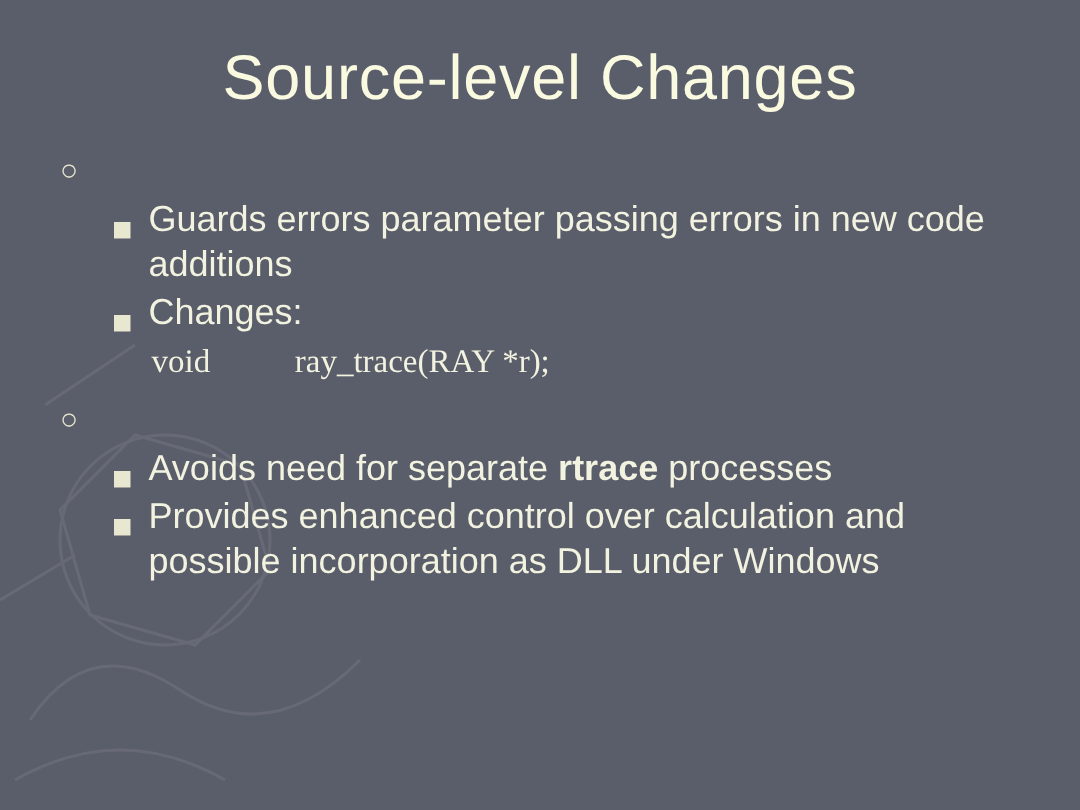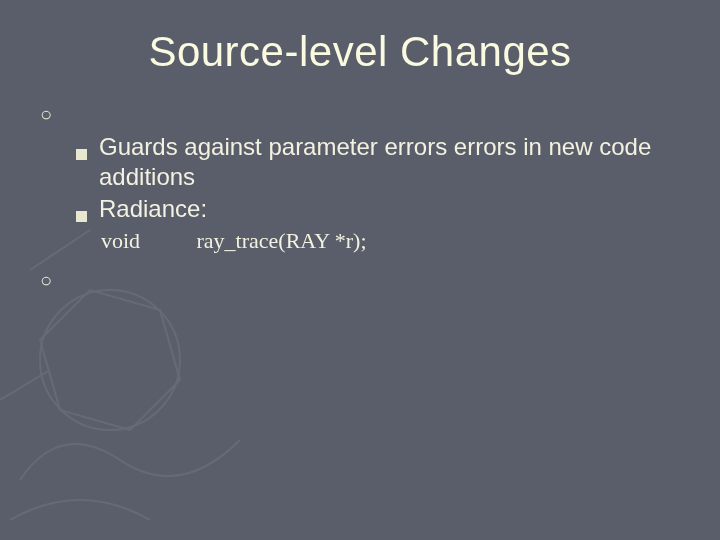--- a/index.html
+++ b/index.html
@@ -115,35 +115,43 @@
 
   <ul class="top-list">
 
     <li class="top-item">
       <div class="top-item-row">
         <span class="circle-bullet">○</span>
       </div>
       <ul class="sub-list">
         <li class="sub-item">
           <span class="square-bullet"></span>
-          <span class="sub-text">Guards against parameter errors errors in new code additions</span>
+          <span class="sub-text">Guards errors parameter passing errors in new code additions</span>
         </li>
         <li class="sub-item">
           <span class="square-bullet"></span>
-          <span class="sub-text">Radiance:</span>
+          <span class="sub-text">Changes:</span>
         </li>
       </ul>
       <div class="code-line">
         <span class="code-keyword">void</span>
         <span>ray_trace(RAY *r);</span>
       </div>
     </li>
 
     <li class="top-item">
       <div class="top-item-row">
         <span class="circle-bullet">○</span>
       </div>
       <ul class="sub-list">
+        <li class="sub-item">
+          <span class="square-bullet"></span>
+          <span class="sub-text">Avoids need for separate <span class="bold">rtrace</span> processes</span>
+        </li>
+        <li class="sub-item">
+          <span class="square-bullet"></span>
+          <span class="sub-text">Provides enhanced control over calculation and possible incorporation as DLL under Windows</span>
+        </li>
       </ul>
     </li>
 
   </ul>
 </div>
 
 </body></html>

